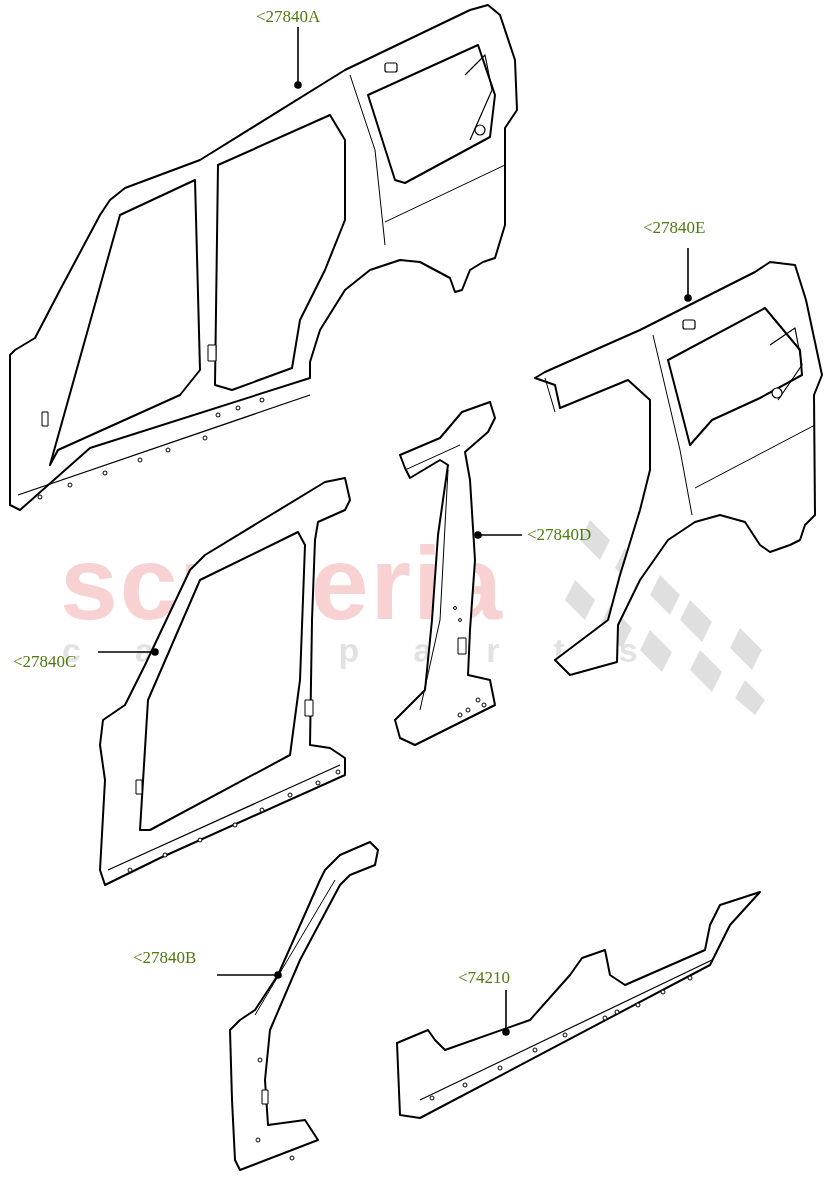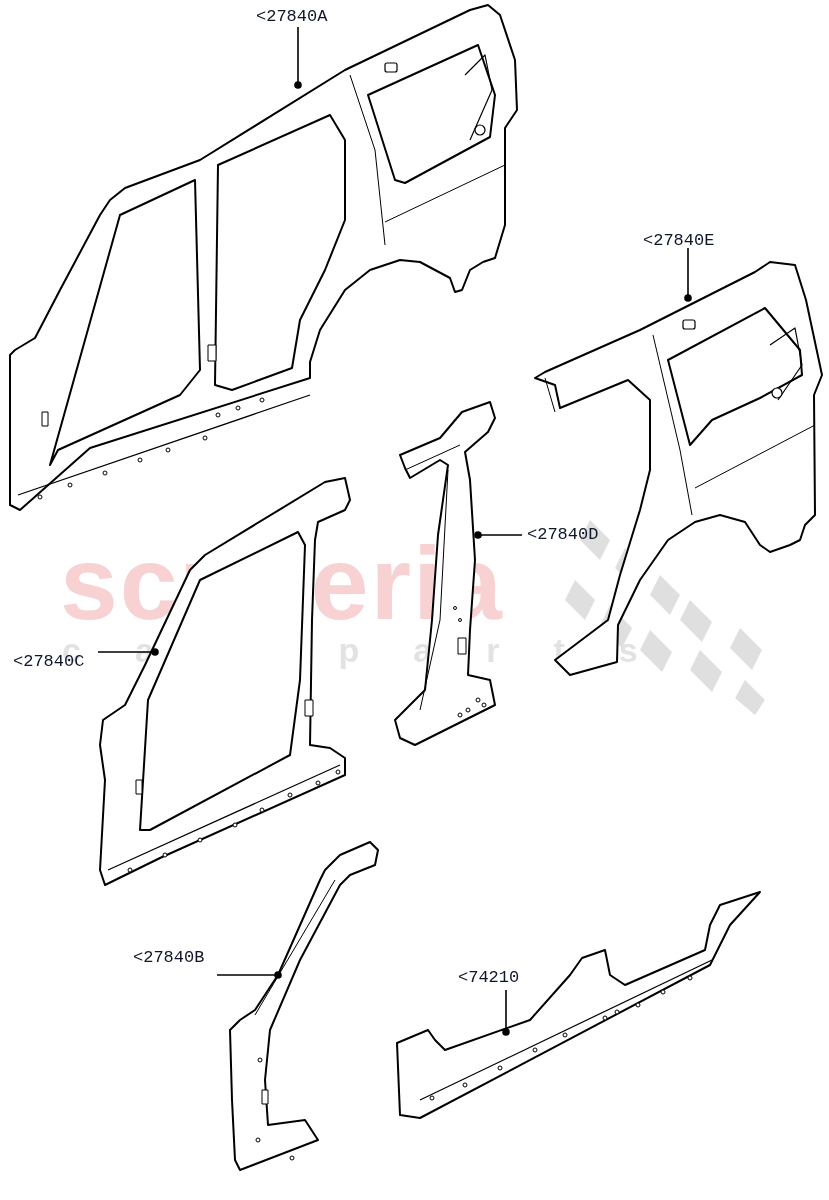--- a/index.html
+++ b/index.html
@@ -1,23 +1,23 @@
 <!DOCTYPE html>
 <html><head>
   <meta charset="utf-8">
   <style>
     html, body { margin: 0; padding: 0; background: #ffffff; }
     body { width: 829px; height: 1200px; position: relative; overflow: hidden; }
     .canvas { position: absolute; left: 0; top: 0; width: 829px; height: 1200px; }
     .label {
       position: absolute;
-      font-family: Liberation Mono, monospace;
+      font-family: Liberation Serif, serif;
       font-size: 17px;
       line-height: 20px;
-      color: #0f172a;
+      color: #4d7c0f;
       white-space: nowrap;
       cursor: pointer;
     }
     .wm-main {
       position: absolute;
       left: 60px; top: 528px;
       font-family: "Liberation Sans", sans-serif;
       font-weight: bold;
       font-size: 104px;
       letter-spacing: 2px;
@@ -171,18 +171,18 @@
       <line x1="98" y1="652" x2="155" y2="652"></line>
         <circle cx="155" cy="652" r="3"></circle>
       <line x1="217" y1="975" x2="278" y2="975"></line>
         <circle cx="278" cy="975" r="3"></circle>
       <line x1="506" y1="990" x2="506" y2="1032"></line>
         <circle cx="506" cy="1032" r="3"></circle>
     </g>
   </svg>
 
   <div class="label" style="left:256px; top:7px;">&lt;27840A</div>
-  <div class="label" style="left:643px; top:231px;">&lt;27840E</div>
+  <div class="label" style="left:643px; top:218px;">&lt;27840E</div>
   <div class="label" style="left:527px; top:525px;">&lt;27840D</div>
   <div class="label" style="left:13px; top:646px;margin-top:6px;">&lt;27840C</div>
   <div class="label" style="left:133px; top:948px;">&lt;27840B</div>
   <div class="label" style="left:458px; top:968px;">&lt;74210</div>
 </div>
 
 </body></html>

